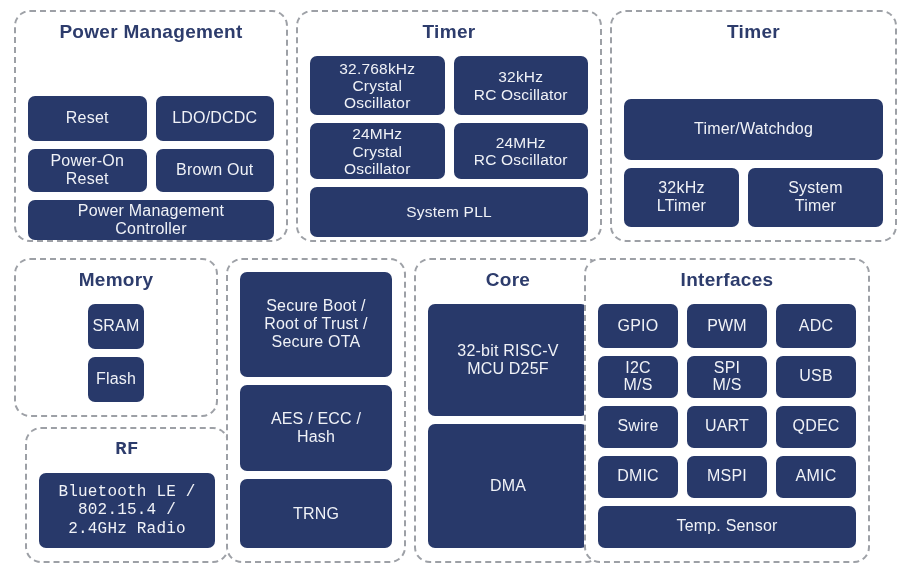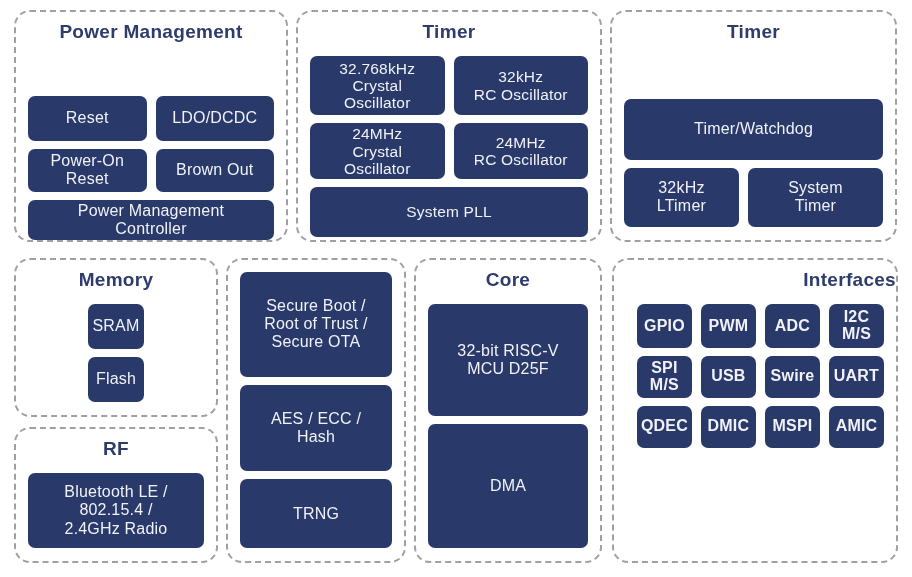--- a/index.html
+++ b/index.html
@@ -51,31 +51,31 @@
     white-space: pre-line;
     padding: 2px 4px;
     box-sizing: border-box;
   }
 
   
   #sec-power      { left: 14px;  top: 10px;  width: 274px; height: 232px; gap: 40px; }
   #sec-clock      { left: 296px; top: 10px;  width: 306px; height: 232px; }
   #sec-timer      { left: 610px; top: 10px;  width: 287px; height: 232px; gap: 45px; }
   #sec-memory     { left: 14px;  top: 258px; width: 204px; height: 159px; align-items: center; }
-  #sec-rf         { left: 14px;  top: 427px; width: 204px; height: 136px; }
+  #sec-rf         { left: 25px;  top: 427px; width: 204px; height: 136px; font-family: Liberation Mono, monospace; }
   #sec-security   { left: 226px; top: 258px; width: 180px; height: 305px; }
   #sec-core       { left: 414px; top: 258px; width: 188px; height: 305px; }
-  #sec-interfaces { left: 612px; top: 258px; width: 286px; height: 305px; align-items: flex-end; }
+  #sec-interfaces { left: 584px; top: 258px; width: 286px; height: 305px; }
 
   
   .grid-2col-3row { grid-template-columns: 1fr 1fr; grid-template-rows: 1.12fr 1.06fr 0.94fr; }
   .grid-timer     { grid-template-columns: 0.85fr 1fr; grid-template-rows: 1fr 0.98fr; padding-top: 10px; }
   .grid-1col      { grid-template-columns: 1fr; }
   .grid-core      { grid-template-columns: 1fr; grid-template-rows: 0.95fr 1.05fr; }
-  .grid-ifc       { grid-template-columns: 1fr 1fr 1fr 1fr; grid-template-rows: 1.06fr 1fr 1.02fr 1fr 1.02fr; font-weight: bold; }
+  .grid-ifc       { grid-template-columns: 1fr 1fr 1fr; grid-template-rows: 1.06fr 1fr 1.02fr 1fr 1.02fr; }
   .span-full      { grid-column: 1 / -1; }
 
   #sec-clock .block { font-size: 15.5px; line-height: 1.12; }
   #sec-interfaces .block { line-height: 1.05; }
 </style>
 </head>
 <body>
 
 <div class="canvas" style="--bg: #ffffff; --border: #9da0a6; --title: #2d3c6c; --block-fill: #28396a; --block-text: #f0f2f7;">
 
@@ -167,16 +167,17 @@
 M/S</div>
       <div class="block">SPI
 M/S</div>
       <div class="block">USB</div>
       <div class="block">Swire</div>
       <div class="block">UART</div>
       <div class="block">QDEC</div>
       <div class="block">DMIC</div>
       <div class="block">MSPI</div>
       <div class="block">AMIC</div>
+      <div class="block span-full">Temp. Sensor</div>
     </div>
   </div>
 
 </div>
 
 </body></html>

